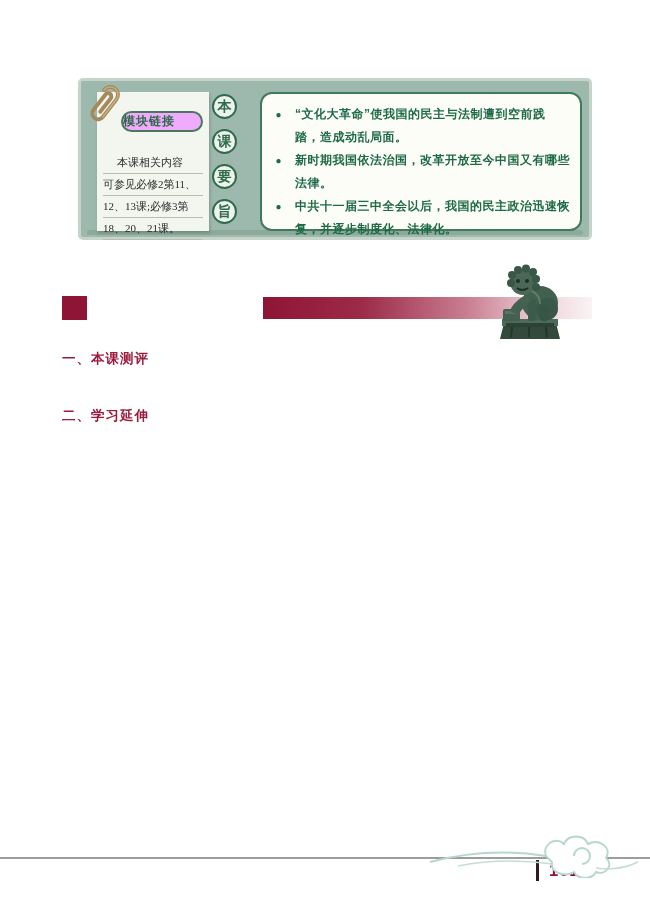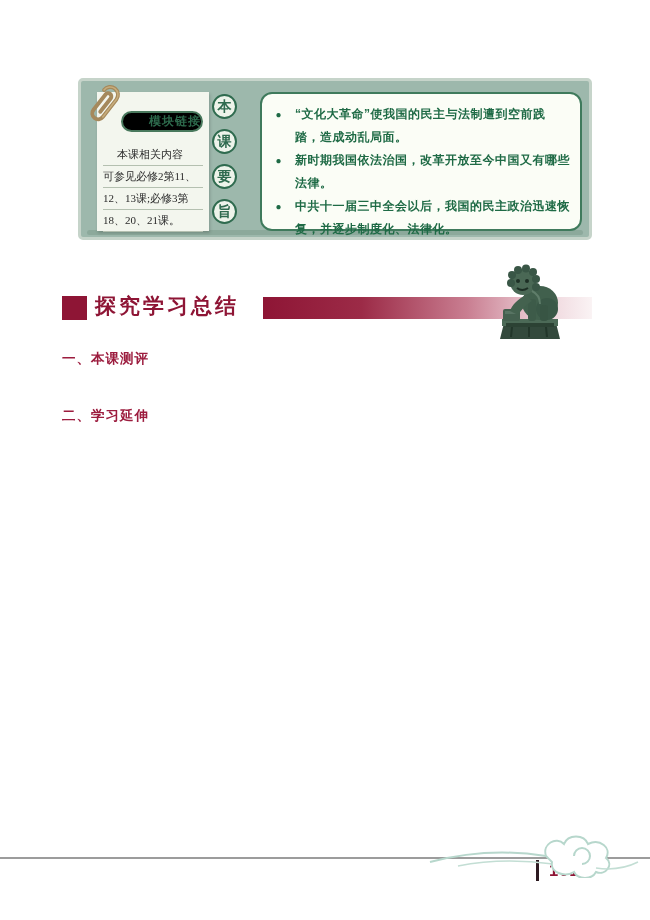--- a/index.html
+++ b/index.html
@@ -21,31 +21,31 @@
   .note-card {
     position:absolute; left:16px; top:11px; width:112px; height:139px;
     background:#f3f6ee; box-shadow:1px 2px 3px rgba(0,0,0,.18);
   }
   .paperclip {
     position:absolute; left:-12px; top:-14px; width:36px; height:52px;
     transform:rotate(38deg);
   }
   .note-badge {
     position:absolute; left:24px; top:19px; width:82px; height:21px;
-    background:#000000; border:2px solid #49795d; border-radius:11px;
+    background:#f0abfc; border:2px solid #49795d; border-radius:11px;
     color:#2d6a4c; font-weight:bold; font-size:12px; line-height:17px;
-    text-align:right; letter-spacing:1px;
+    text-align:left; letter-spacing:1px;
   }
   .note-lines { position:absolute; left:6px; right:6px; top:52px; }
   .note-line {
     font-family:"Liberation Serif", serif;
     font-size:11px; color:#2b2b2b; height:22px; line-height:20px;
     border-bottom:1px solid #b4c0b0; white-space:nowrap;
   }
-  .note-line.indent { padding-left:14px; }
+  .note-line.indent { padding-left:14px;margin-top:8px; }
 
   .circles { position:absolute; left:131px; top:13px; width:26px; }
   .circle {
     width:25px; height:25px; border-radius:50%;
     border:2px solid #2f6b4f; background:#edf3ea;
     color:#2f6b4f; font-weight:bold; font-size:14px;
     line-height:21px; text-align:center; margin-bottom:10px;
   }
 
   .bullets-box {
@@ -139,21 +139,20 @@
         <span class="bullet-text">新时期我国依法治国，改革开放至今中国又有哪些法律。</span>
       </div>
       <div class="bullet-row">
         <span class="bullet-dot">●</span>
         <span class="bullet-text">中共十一届三中全会以后，我国的民主政治迅速恢复，并逐步制度化、法律化。</span>
       </div>
     </div>
   </div>
 
   <div class="head-square"></div>
-  <div class="head-title">探究学习总结</div>
   <div class="head-grad"></div>
 
   <div class="lion">
     <svg viewBox="0 0 86 86" width="86" height="86">
 
       <path d="M14,78 L18,62 h52 l4,16 z" fill="#33493c"></path>
       <rect x="16" y="58" width="56" height="7" fill="#4c6a57"></rect>
       <path d="M20,62 h48 v4 h-48 z" fill="#2c4234"></path>
       <line x1="26" y1="66" x2="25" y2="76" stroke="#22362a" stroke-width="2"></line>
       <line x1="43" y1="66" x2="43" y2="76" stroke="#22362a" stroke-width="2"></line>

